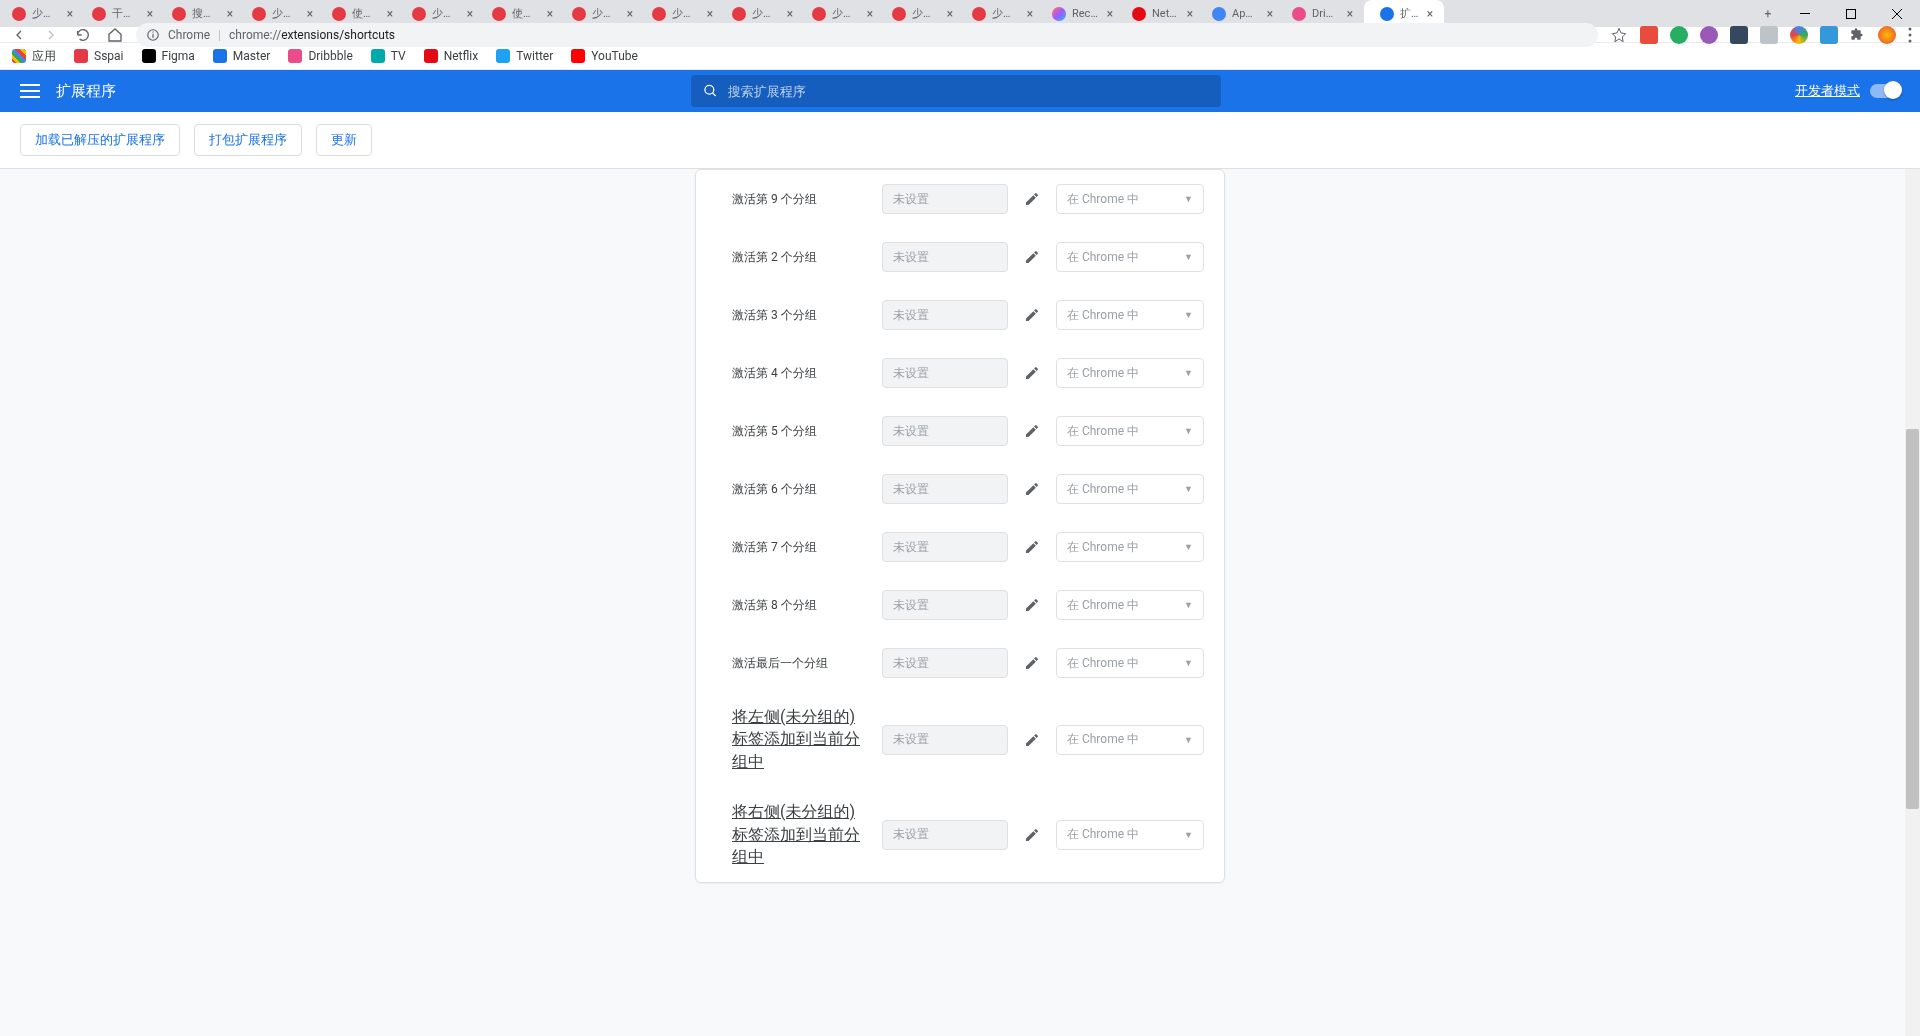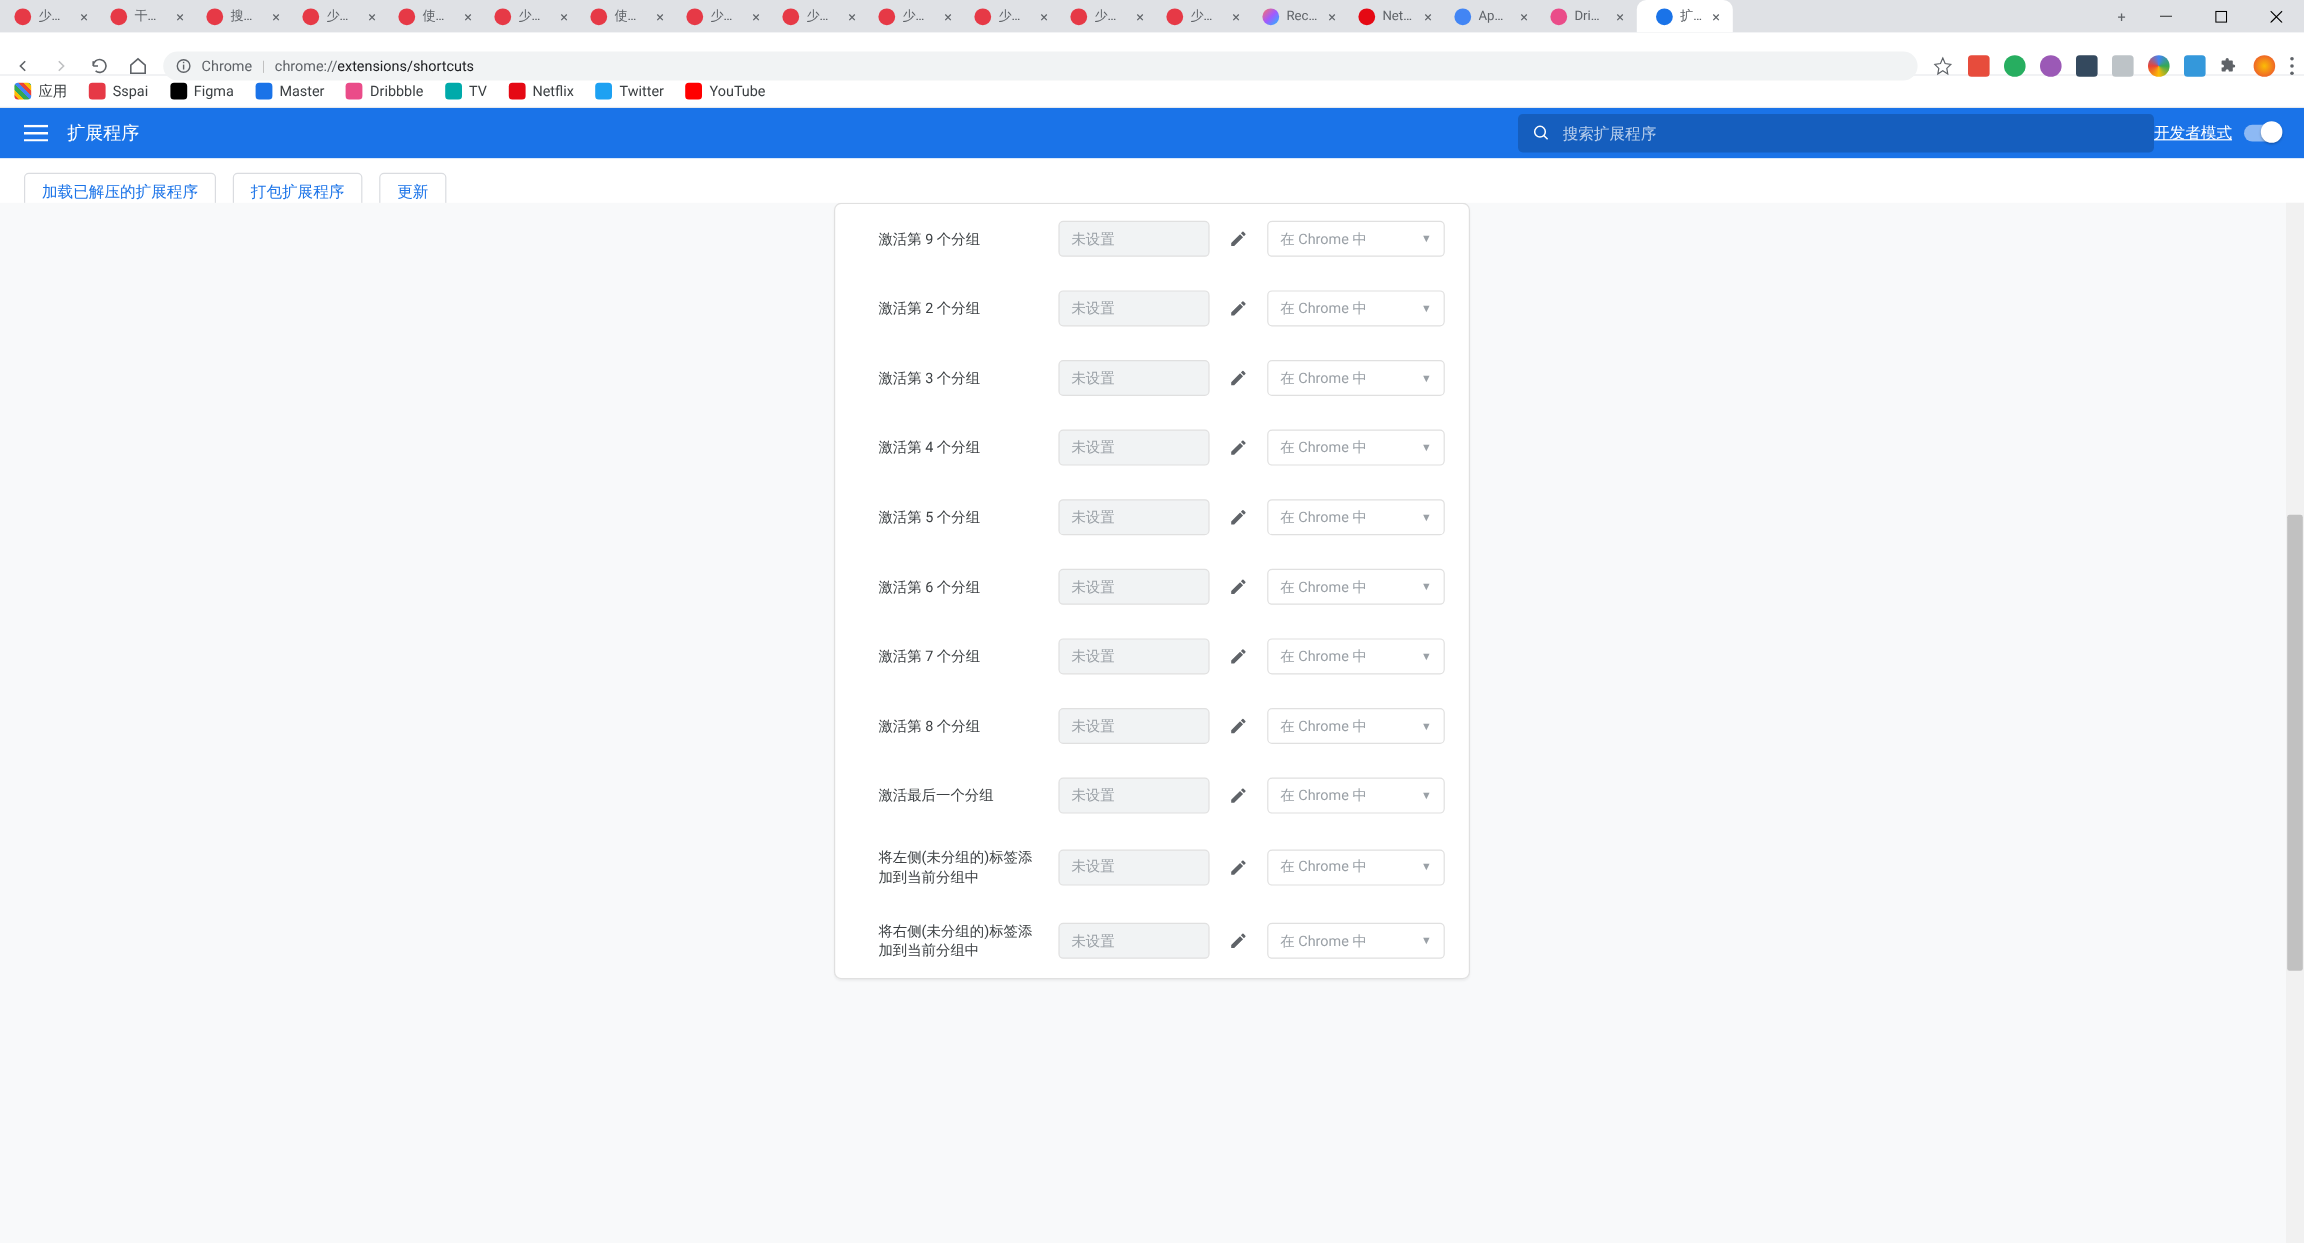--- a/index.html
+++ b/index.html
@@ -17,59 +17,59 @@
 .fav-blue { background: #4285f4; }
 .fav-pink { background: #ea4c89; }
 .fav-ext { background: #1a73e8; }
 .tab .tab-label { overflow: hidden; text-overflow: ellipsis; flex: 1; }
 .tab .tab-close { width: 12px; height: 12px; display: flex; align-items: center; justify-content: center; color: #5f6368; font-size: 12px; }
 .new-tab { width: 28px; display: flex; align-items: center; justify-content: center; color: #5f6368; }
 .window-controls { display: flex; }
 .window-controls div { width: 46px; display: flex; align-items: center; justify-content: center; }
 
 
-.urlbar { height: 16px; background: #fff; display: flex; align-items: center; padding: 0 8px; gap: 10px; border-bottom: 1px solid #e8eaed; margin-top: 20px; }
+.urlbar { height: 16px; background: #fff; display: flex; align-items: center; padding: 0 8px; gap: 10px; border-bottom: 1px solid #e8eaed; }
 .nav-btn { width: 22px; height: 22px; display: flex; align-items: center; justify-content: center; color: #5f6368; }
 .omnibox { flex: 1; background: #f1f3f4; border-radius: 14px; height: 24px; display: flex; align-items: center; padding: 0 10px; gap: 8px; color: #5f6368; font-size: 12px; }
 .omnibox .site-chip, .omnibox .url-host { color: #5f6368; }
 .omnibox .sep { color: #c0c0c0; }
 .omnibox .url-path { color: #202124; }
 .right-icons { display: flex; align-items: center; gap: 12px; }
 .ext-icon { width: 18px; height: 18px; border-radius: 3px; }
 
 
 .bookmarks { height: 27px; display: flex; align-items: center; gap: 18px; padding: 0 12px; border-bottom: 1px solid #e8eaed; font-size: 12px; color: #3c4043; }
 .bm { display: flex; align-items: center; gap: 6px; cursor: pointer; }
 .bm .bmicon { width: 14px; height: 14px; border-radius: 3px; }
 .bmicon.apps { background: repeating-linear-gradient(45deg,#ea4335 0 3px,#fbbc05 3px 6px,#34a853 6px 9px,#4285f4 9px 12px); }
 
 
 .ext-header { height: 42px; background: #1a73e8; display: flex; align-items: center; padding: 0 20px; color: #fff; }
 .ext-title-wrap { display: flex; align-items: center; gap: 16px; font-size: 15px; }
-.search-wrap { flex: 1; display: flex; justify-content: flex-end; }
+.search-wrap { flex: 1; display: flex; justify-content: center; }
 .search-box { width: 530px; height: 32px; background: rgba(0,0,0,0.18); border-radius: 4px; display: flex; align-items: center; padding: 0 12px; gap: 10px; color: rgba(255,255,255,0.85); font-size: 13px; }
 .search-box input { background: transparent; border: none; outline: none; color: #fff; width: 100%; font-size: 13px; }
 .search-box input::placeholder { color: rgba(255,255,255,0.7); }
 .dev-mode { display: flex; align-items: center; gap: 10px; font-size: 13px; text-decoration: underline; }
 .toggle { width: 30px; height: 14px; background: rgba(255,255,255,0.5); border-radius: 10px; position: relative; }
 .toggle::after { content: ""; position: absolute; right: -2px; top: -3px; width: 18px; height: 18px; background: #fff; border-radius: 50%; box-shadow: 0 1px 2px rgba(0,0,0,0.3); }
 
 
 .ext-toolbar { height: 57px; background: #fff; border-bottom: 1px solid #e0e0e0; display: flex; align-items: center; padding: 0 20px; gap: 14px; }
 .tool-btn { border: 1px solid #dadce0; color: #1a73e8; background: #fff; padding: 6px 14px; border-radius: 4px; font-size: 13px; cursor: pointer; }
 
 
 .content-area { position: absolute; top: 169px; left: 0; right: 0; bottom: 0; background: #f8f9fa; overflow-y: auto; }
 .card { width: 530px; margin: 0 auto; background: #fff; border: 1px solid #e0e0e0; border-radius: 6px; box-shadow: 0 1px 2px rgba(0,0,0,0.05); }
 .card-header { display: flex; align-items: center; gap: 16px; padding: 14px 20px; border-bottom: 1px solid #eee; }
 .card-icon { width: 20px; height: 14px; background: #3b82f6; border-radius: 2px; box-shadow: 0 2px 0 #e0e0e0; }
 
 .row { display: flex; align-items: center; padding: 14px 20px 14px 36px; gap: 12px; }
 .row-label { width: 140px; font-size: 12px; color: #3c4043; line-height: 1.4; }
-.row-label.multiline { font-size: 12px; }
+.row-label.multiline { font-size: 16px; text-decoration: underline; }
 .shortcut-input { width: 128px; height: 30px; background: #f1f3f4; border: 1px solid #e0e0e0; border-radius: 4px; padding: 0 10px; color: #9aa0a6; font-size: 12px; display: flex; align-items: center; }
 .edit-icon { width: 24px; display: flex; align-items: center; justify-content: center; color: #5f6368; cursor: pointer; }
 .scope-select { width: 150px; height: 30px; border: 1px solid #e0e0e0; border-radius: 4px; padding: 14px 10px; display: flex; align-items: center; justify-content: space-between; color: #9aa0a6; font-size: 12px; background: #fff; cursor: pointer; }
 .scope-select .dd { font-size: 9px; }
 
 .scrollbar-track { position: absolute; right: 0; top: 169px; bottom: 0; width: 15px; background: #f1f1f1; }
 .scrollbar-thumb { position: absolute; right: 1px; width: 13px; top: 260px; height: 380px; background: #c1c1c1; border-radius: 2px; }
 
 svg { display: block; }
 </style>

